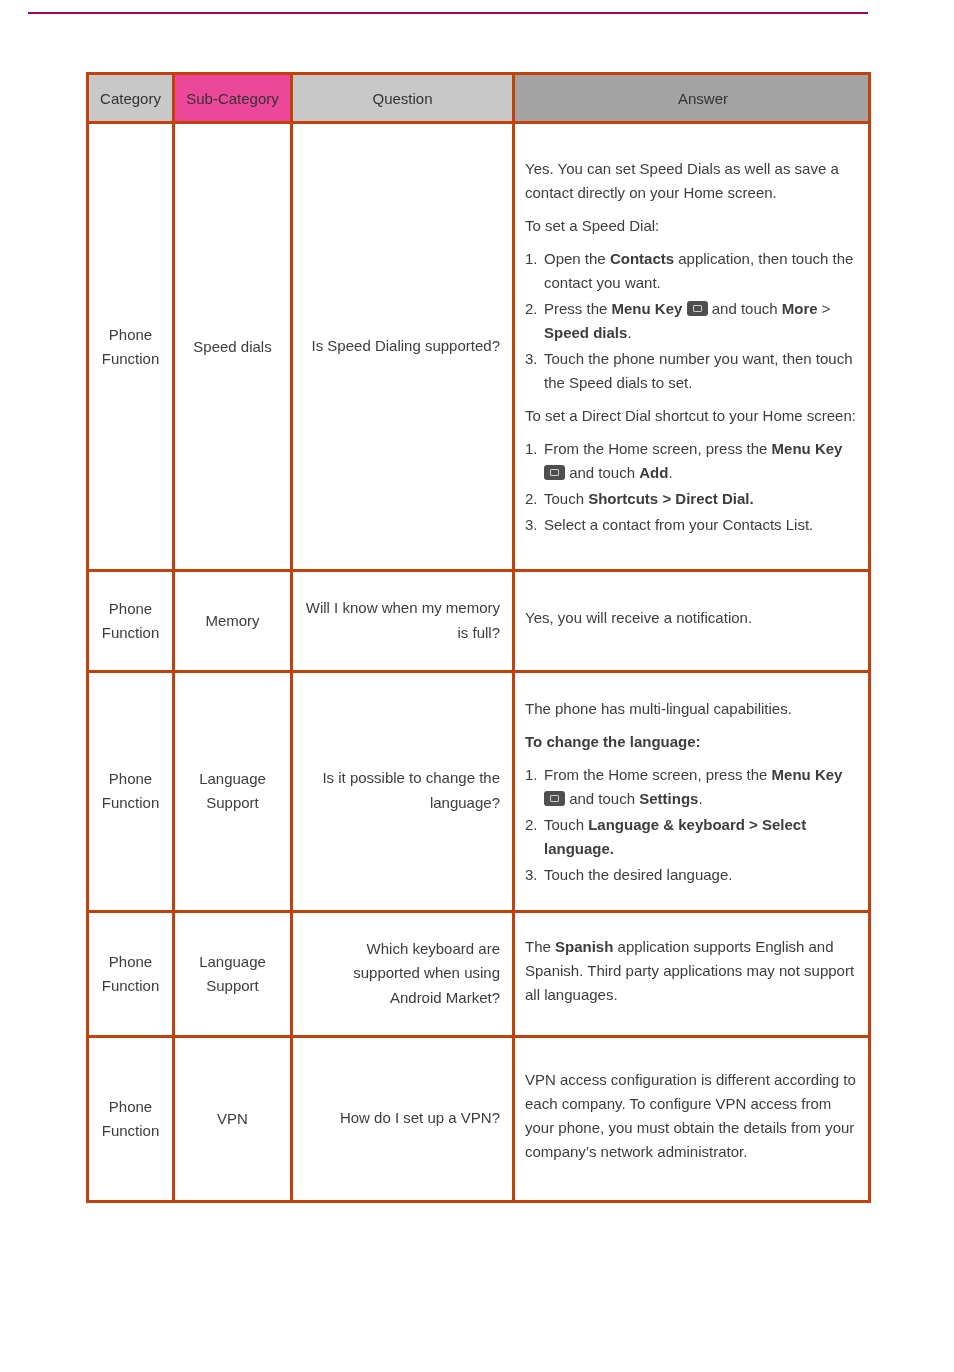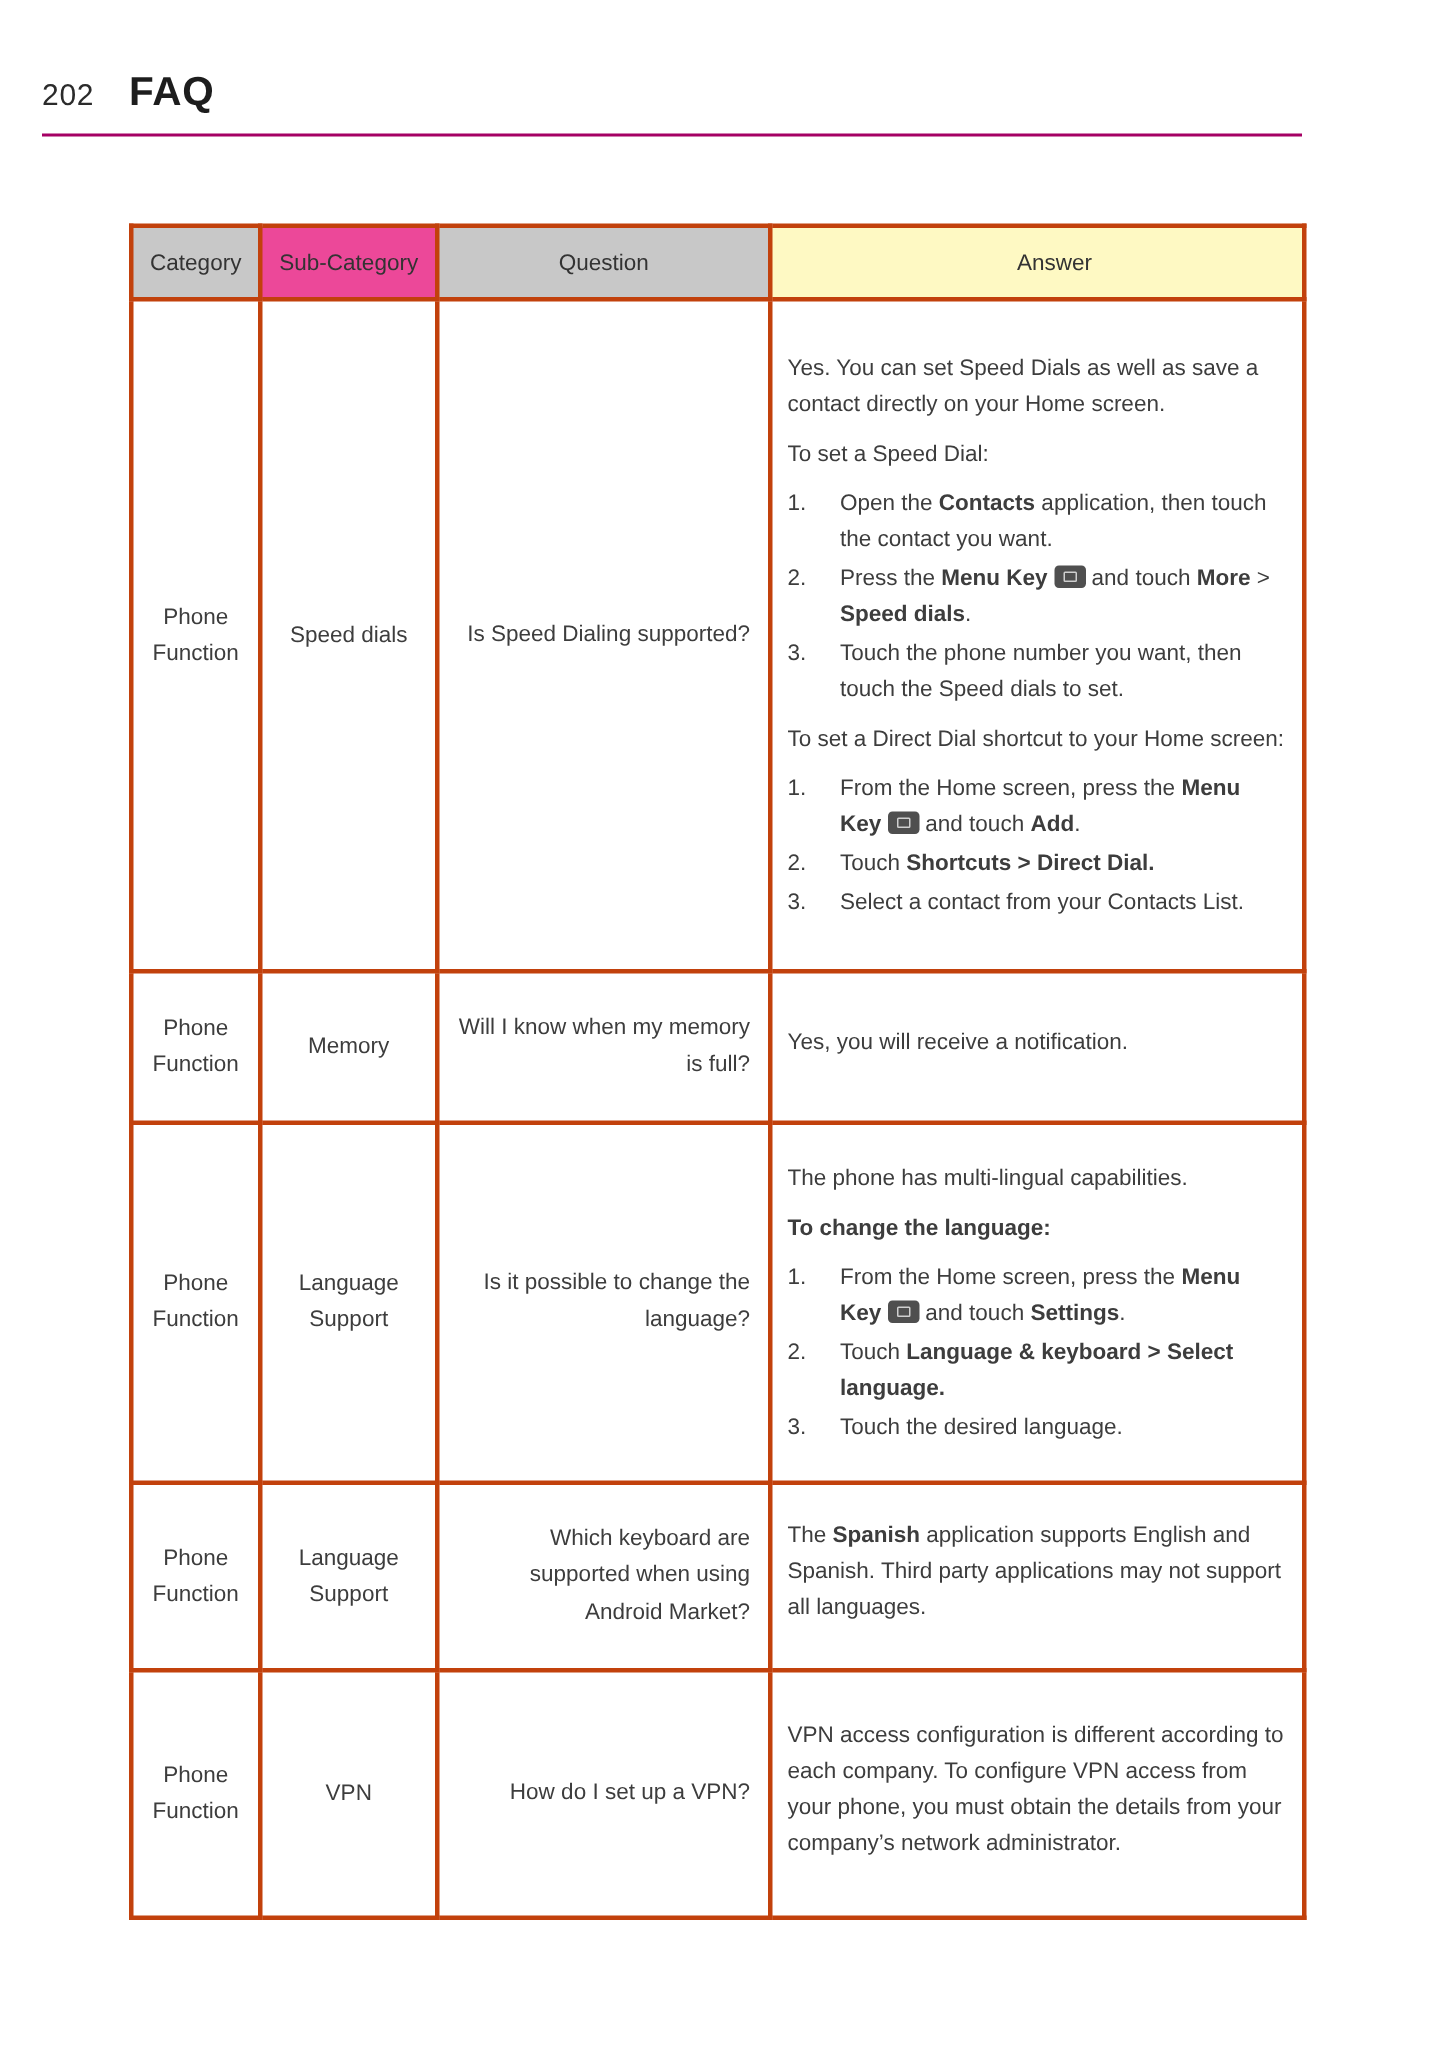--- a/index.html
+++ b/index.html
@@ -82,21 +82,21 @@
   tbody tr:nth-child(5) { height: 165px; }
   .para { margin: 9px 0; }
   .para:first-child { margin-top: 3px; }
   .li {
     display: flex;
     margin: 2px 0;
   }
   .li .num {
     flex: 0 0 19px;
   }
-  .li .li-body { flex: 1; margin-left: 16px; }
+  .li .li-body { flex: 1; }
   .b { font-weight: bold; }
   .menu-key-icon {
     display: inline-block;
     width: 21px;
     height: 15px;
     background: #4f4f4f;
     border-radius: 3px;
     vertical-align: -2px;
     position: relative;
   }
@@ -109,40 +109,36 @@
     height: 5px;
     border: 1px solid #cfcfcf;
     border-radius: 1px;
   }
 </style>
 </head>
 <body>
 
 <div class="page">
 
-  <header class="page-header">
-    <span class="page-num">202</span>
-    <h1 class="page-title">FAQ</h1>
-  </header>
 
   <hr class="header-rule" style="background: rgb(165, 0, 100);">
 
   <table class="faq">
     <colgroup>
       <col style="width:86px">
       <col style="width:118px">
       <col style="width:222px">
       <col style="width:356px">
     </colgroup>
     <thead>
       <tr>
           <th style="background: rgb(200, 200, 200);">Category</th>
           <th style="background: #ec4899;">Sub-Category</th>
           <th style="background: rgb(200, 200, 200);">Question</th>
-          <th style="background: #fef9c3; padding-left: 24px;">Answer</th>
+          <th style="background: #a3a3a3; padding-left: 24px;">Answer</th>
         </tr>
     </thead>
     <tbody>
         <tr>
           <td class="cell-category">Phone Function</td>
           <td class="cell-subcat">Speed dials</td>
           <td class="cell-question">Is Speed Dialing supported?</td>
           <td class="cell-answer">
             <div class="para"><span>Yes. You can set Speed Dials as well as save a contact directly on your Home screen.</span></div>
             <div class="para"><span>To set a Speed Dial:</span></div>

